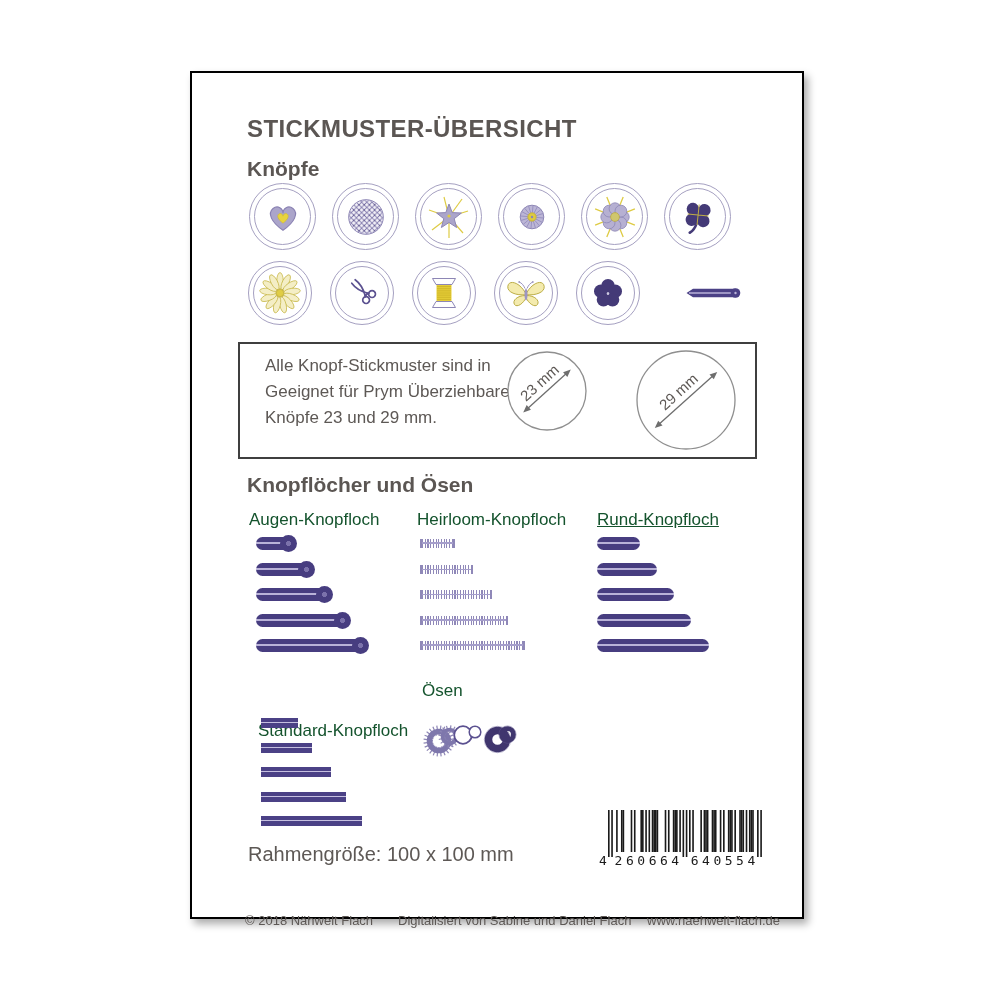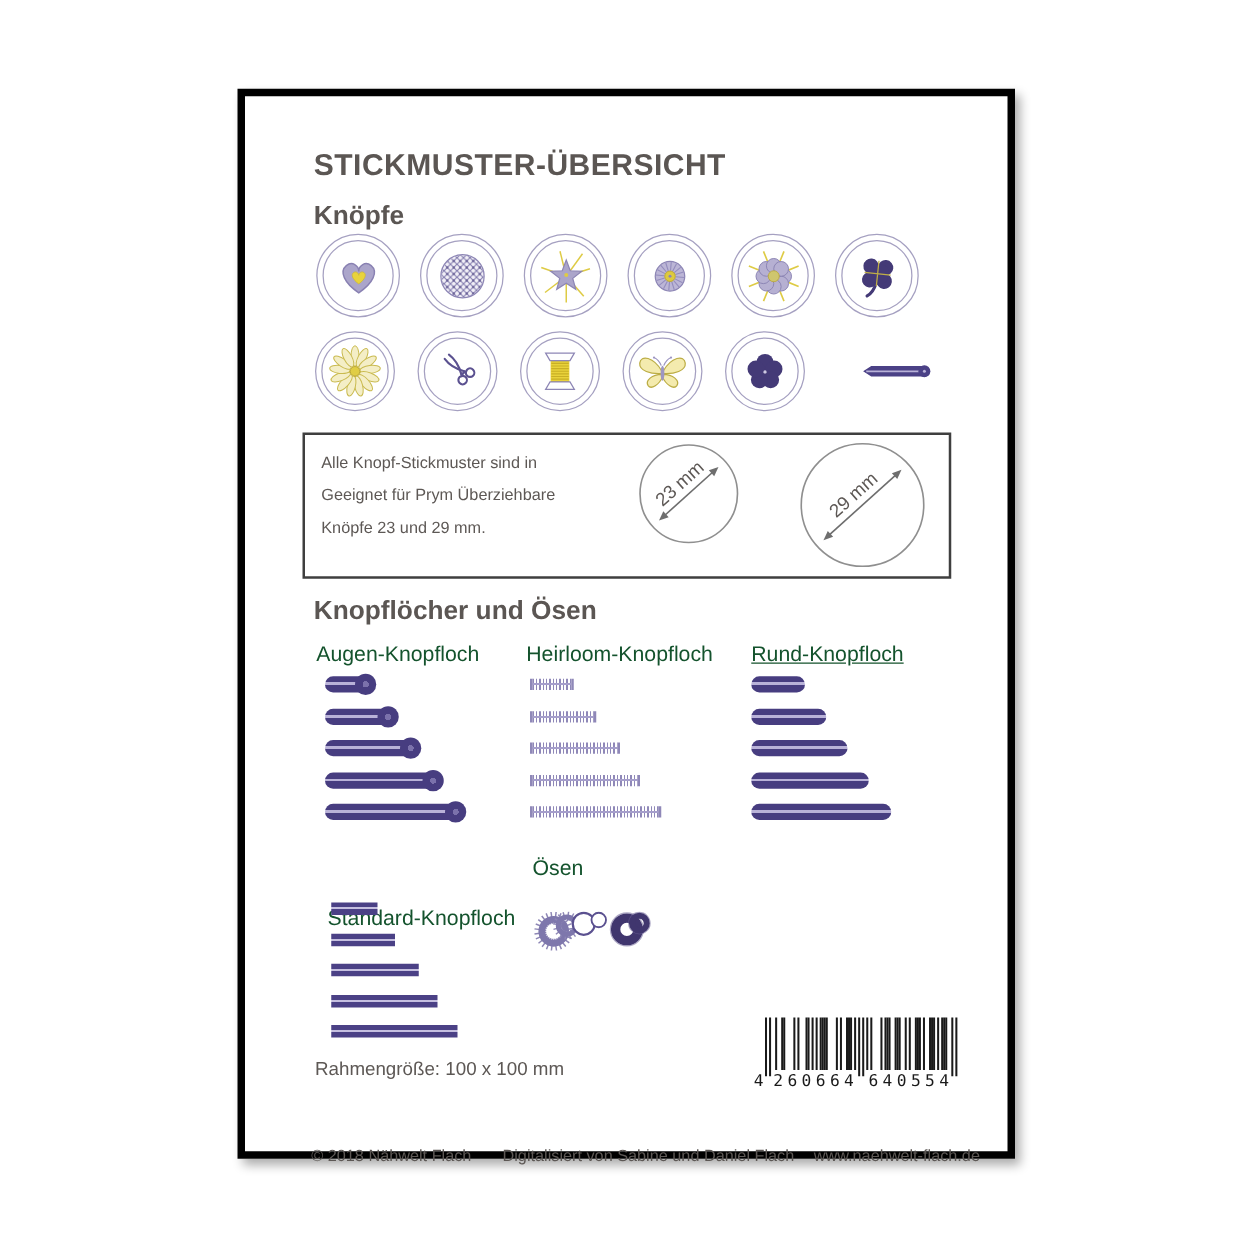--- a/index.html
+++ b/index.html
@@ -1,35 +1,35 @@
 <!DOCTYPE html>
 <html><head>
 <meta charset="utf-8">
 <style>
   html,body{margin:0;padding:0;width:1000px;height:1000px;background:#ffffff;overflow:hidden;
     font-family:"Liberation Sans", sans-serif;color:#5d5855;}
   .page{position:absolute;left:190px;top:71px;width:610px;height:844px;background:#fff;
-    border:6px solid #000000;box-shadow:4px 5px 8px rgba(0,0,0,0.33);}
+    border:2px solid #000000;box-shadow:4px 5px 8px rgba(0,0,0,0.33);}
   .page *{position:absolute;}
   .title{left:55px;top:42px;font-size:24px;font-weight:600;letter-spacing:0.4px;color:#5b5653;}
   .heading{font-size:21px;font-weight:600;color:#5b5653;}
   .h-knoepfe{left:55px;top:84px;text-align:center;}
   .h-holes{left:55px;top:400px;}
   .btn-row{display:flex;align-items:center;}
   #btn-row1{left:57px;top:110px;gap:16px;}
   #btn-row2{left:56px;top:188px;gap:18px;}
   .button-circle{position:relative;border-radius:50%;border:1.4px solid #a5a0c1;background:#fff;
     display:flex;align-items:center;justify-content:center;flex:none;}
   .button-circle::before{content:"";position:absolute;inset:4px;border:1.2px solid #a5a0c1;border-radius:50%;}
   .b-lg{width:65px;height:65px;}
   .b-sm{width:62px;height:62px;}
   .button-circle svg{position:relative;}
   .bh-extra{position:relative;margin-left:26px;flex:none;display:flex;align-items:center;}
   .info-box{left:46px;top:269px;width:515px;height:113px;border:2px solid #3f3f3f;background:#fff;}
-  .info-text{left:13px;top:9px;font-size:13px;line-height:26px;white-space:nowrap;}
+  .info-text{left:25px;top:9px;font-size:17px;line-height:26px;white-space:nowrap;}
   .info-text span{position:static;display:block;}
   .info-art{right:0;top:0;width:330px;height:113px;overflow:visible;}
   .col-label{font-size:17px;color:#14532d;top:437px;}
   #lbl-augen{left:57px;}
   #lbl-heirloom{left:225px;}
   #lbl-rund{left:405px;text-decoration:underline;}
   #lbl-standard{left:66px;top:608px;margin-top:40px;}
   #lbl-oesen{left:230px;top:608px;}
   .bh-col{top:458px;}
   #col-augen{left:64px;}
@@ -44,21 +44,21 @@
   .bar-eye::after{content:"";position:absolute;right:-4px;top:-2px;width:17px;height:17px;border-radius:50%;
     background:radial-gradient(circle,#7b72ab 0 2.5px,#473d80 2.5px 100%);}
   .bar-round{height:13px;border-radius:7px;
     background:linear-gradient(#473d80 0 5px,#b9b2d8 5px 7px,#473d80 7px 100%);}
   .bar-heirloom{height:9px;border-left:2px solid #8f88b8;border-right:2px solid #8f88b8;
     background-image:linear-gradient(rgba(0,0,0,0) 0 3.5px,#a59ecb 3.5px 5px,rgba(0,0,0,0) 5px 100%),
       repeating-linear-gradient(90deg,#8f88b8 0 1.1px,rgba(255,255,255,0) 1.1px 2.7px);}
   .bar-standard{height:10px;background:linear-gradient(#4b4186 0 4px,#c5bfe0 4px 5.5px,#4b4186 5.5px 100%);}
   #eyelets-row{left:231px;top:634px;height:36px;display:flex;align-items:center;gap:15px;}
   #eyelets-row span{position:relative;flex:none;display:flex;}
-  .frame-size{left:56px;top:770px;font-size:15px;color:#5d5855;}
+  .frame-size{left:56px;top:770px;font-size:20px;color:#5d5855;}
   #barcode{left:406px;top:737px;width:170px;height:57px;overflow:visible;}
   .footer-item{top:840px;font-size:13px;color:#5d5855;white-space:nowrap;}
   #footer-copy{left:53px;}
   #footer-mid{left:206px;}
   #footer-site{left:455px;}
 </style>
 </head>
 <body>
 
 <div class="page">

